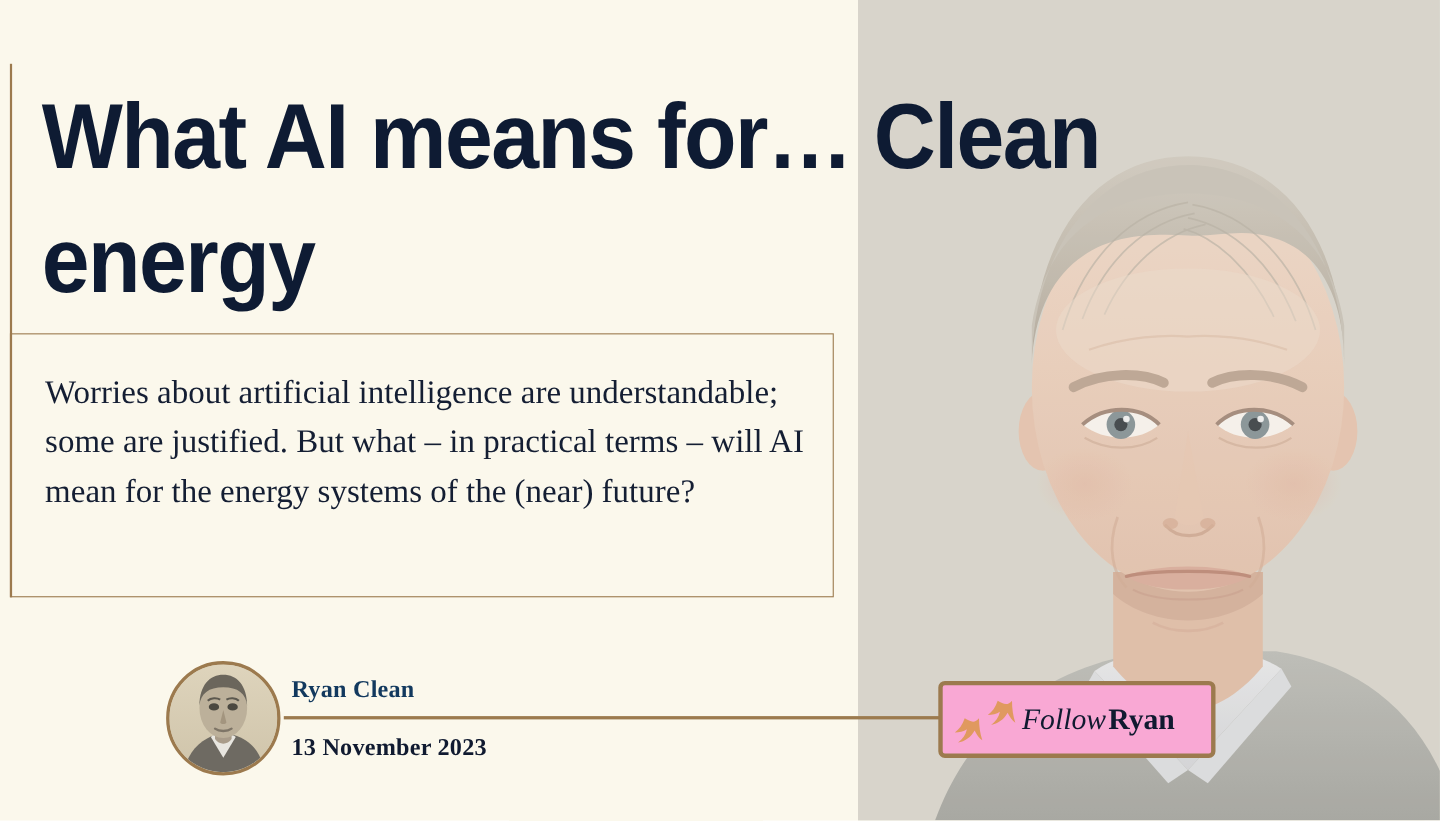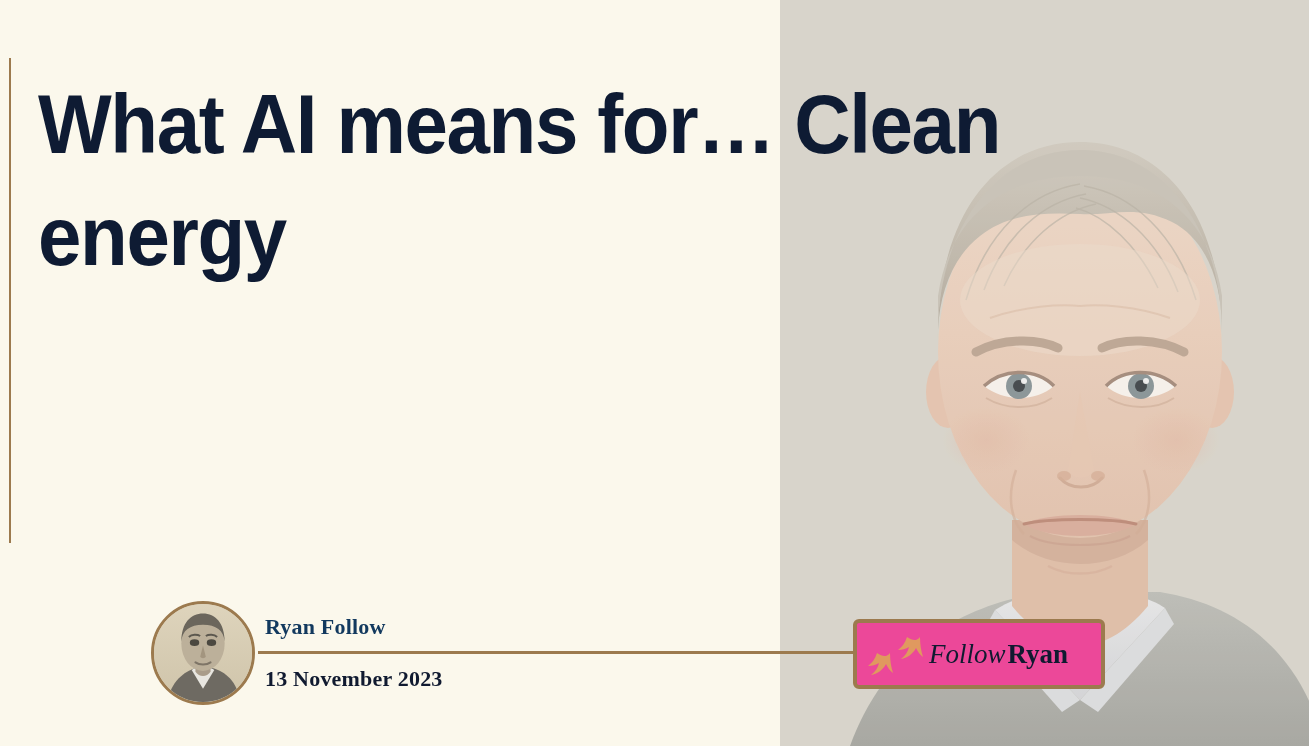--- a/index.html
+++ b/index.html
@@ -92,21 +92,21 @@
   #connector {
     position:absolute; left:258px; top:651px;
     width:597px; height:3px;
     background:#9C7A4E;
   }
 
   
   #follow-button {
     position:absolute; left:853px; top:619px;
     width:252px; height:70px;
-    background:#ec4899;
+    background:#f9a8d4;
     border:4px solid #9C7A4E;
     border-radius:6px;
     display:flex; align-items:center;
     cursor:pointer;
   }
   #birds { width:64px; height:46px; margin-left:6px; flex:0 0 auto; }
   #birds svg { display:block; }
   #follow-label {
     font-family:"Liberation Serif", serif;
     font-style:italic; font-size:27px;
@@ -219,20 +219,23 @@
       <path d="M268 566 C286 576 314 576 332 566" stroke="#D3A78F" stroke-width="2.5" fill="none" opacity="0.55"></path>
 
       <rect width="529" height="746" fill="#D8D5CB" opacity="0.16"></rect>
     </svg>
   </div>
 
   <div id="vrule"></div>
 
   <h1 id="headline">What AI means for… Clean energy</h1>
 
+  <div id="standfirst-box">
+    <p id="standfirst-text">Worries about artificial intelligence are understandable; some are justified. But what – in practical terms – will AI mean for the energy systems of the (near) future?</p>
+  </div>
 
   <div id="byline">
 
     <div id="avatar">
       <svg viewBox="0 0 104 104">
         <defs>
           <linearGradient id="av-bg" x1="0" y1="0" x2="0" y2="1">
             <stop offset="0%" stop-color="#DED4BC"></stop>
             <stop offset="100%" stop-color="#CFC4AA"></stop>
           </linearGradient>
@@ -246,21 +249,21 @@
         <ellipse cx="43" cy="41" rx="5" ry="3.5" fill="#4B4840"></ellipse>
         <ellipse cx="61" cy="41" rx="5" ry="3.5" fill="#4B4840"></ellipse>
         <path d="M37 35 C40 32 46 32 49 34" stroke="#5C584F" stroke-width="2" fill="none"></path>
         <path d="M67 35 C64 32 58 32 55 34" stroke="#5C584F" stroke-width="2" fill="none"></path>
         <path d="M52 44 L49 56 C50 58 54 58 55 56 Z" fill="#A3957F"></path>
         <path d="M44 62 C48 65 56 65 60 62" stroke="#7E7567" stroke-width="2.2" fill="none" stroke-linecap="round"></path>
       </svg>
     </div>
 
     <div id="byline-text">
-      <span id="author-name">Ryan Follow</span>
+      <span id="author-name">Ryan Clean</span>
       <span id="pub-date">13 November 2023</span>
     </div>
   </div>
 
   <div id="connector"></div>
 
   <div id="follow-button">
     <span id="birds">
       <svg viewBox="0 0 64 46" width="64" height="46">
         <g fill="#E0995F">

